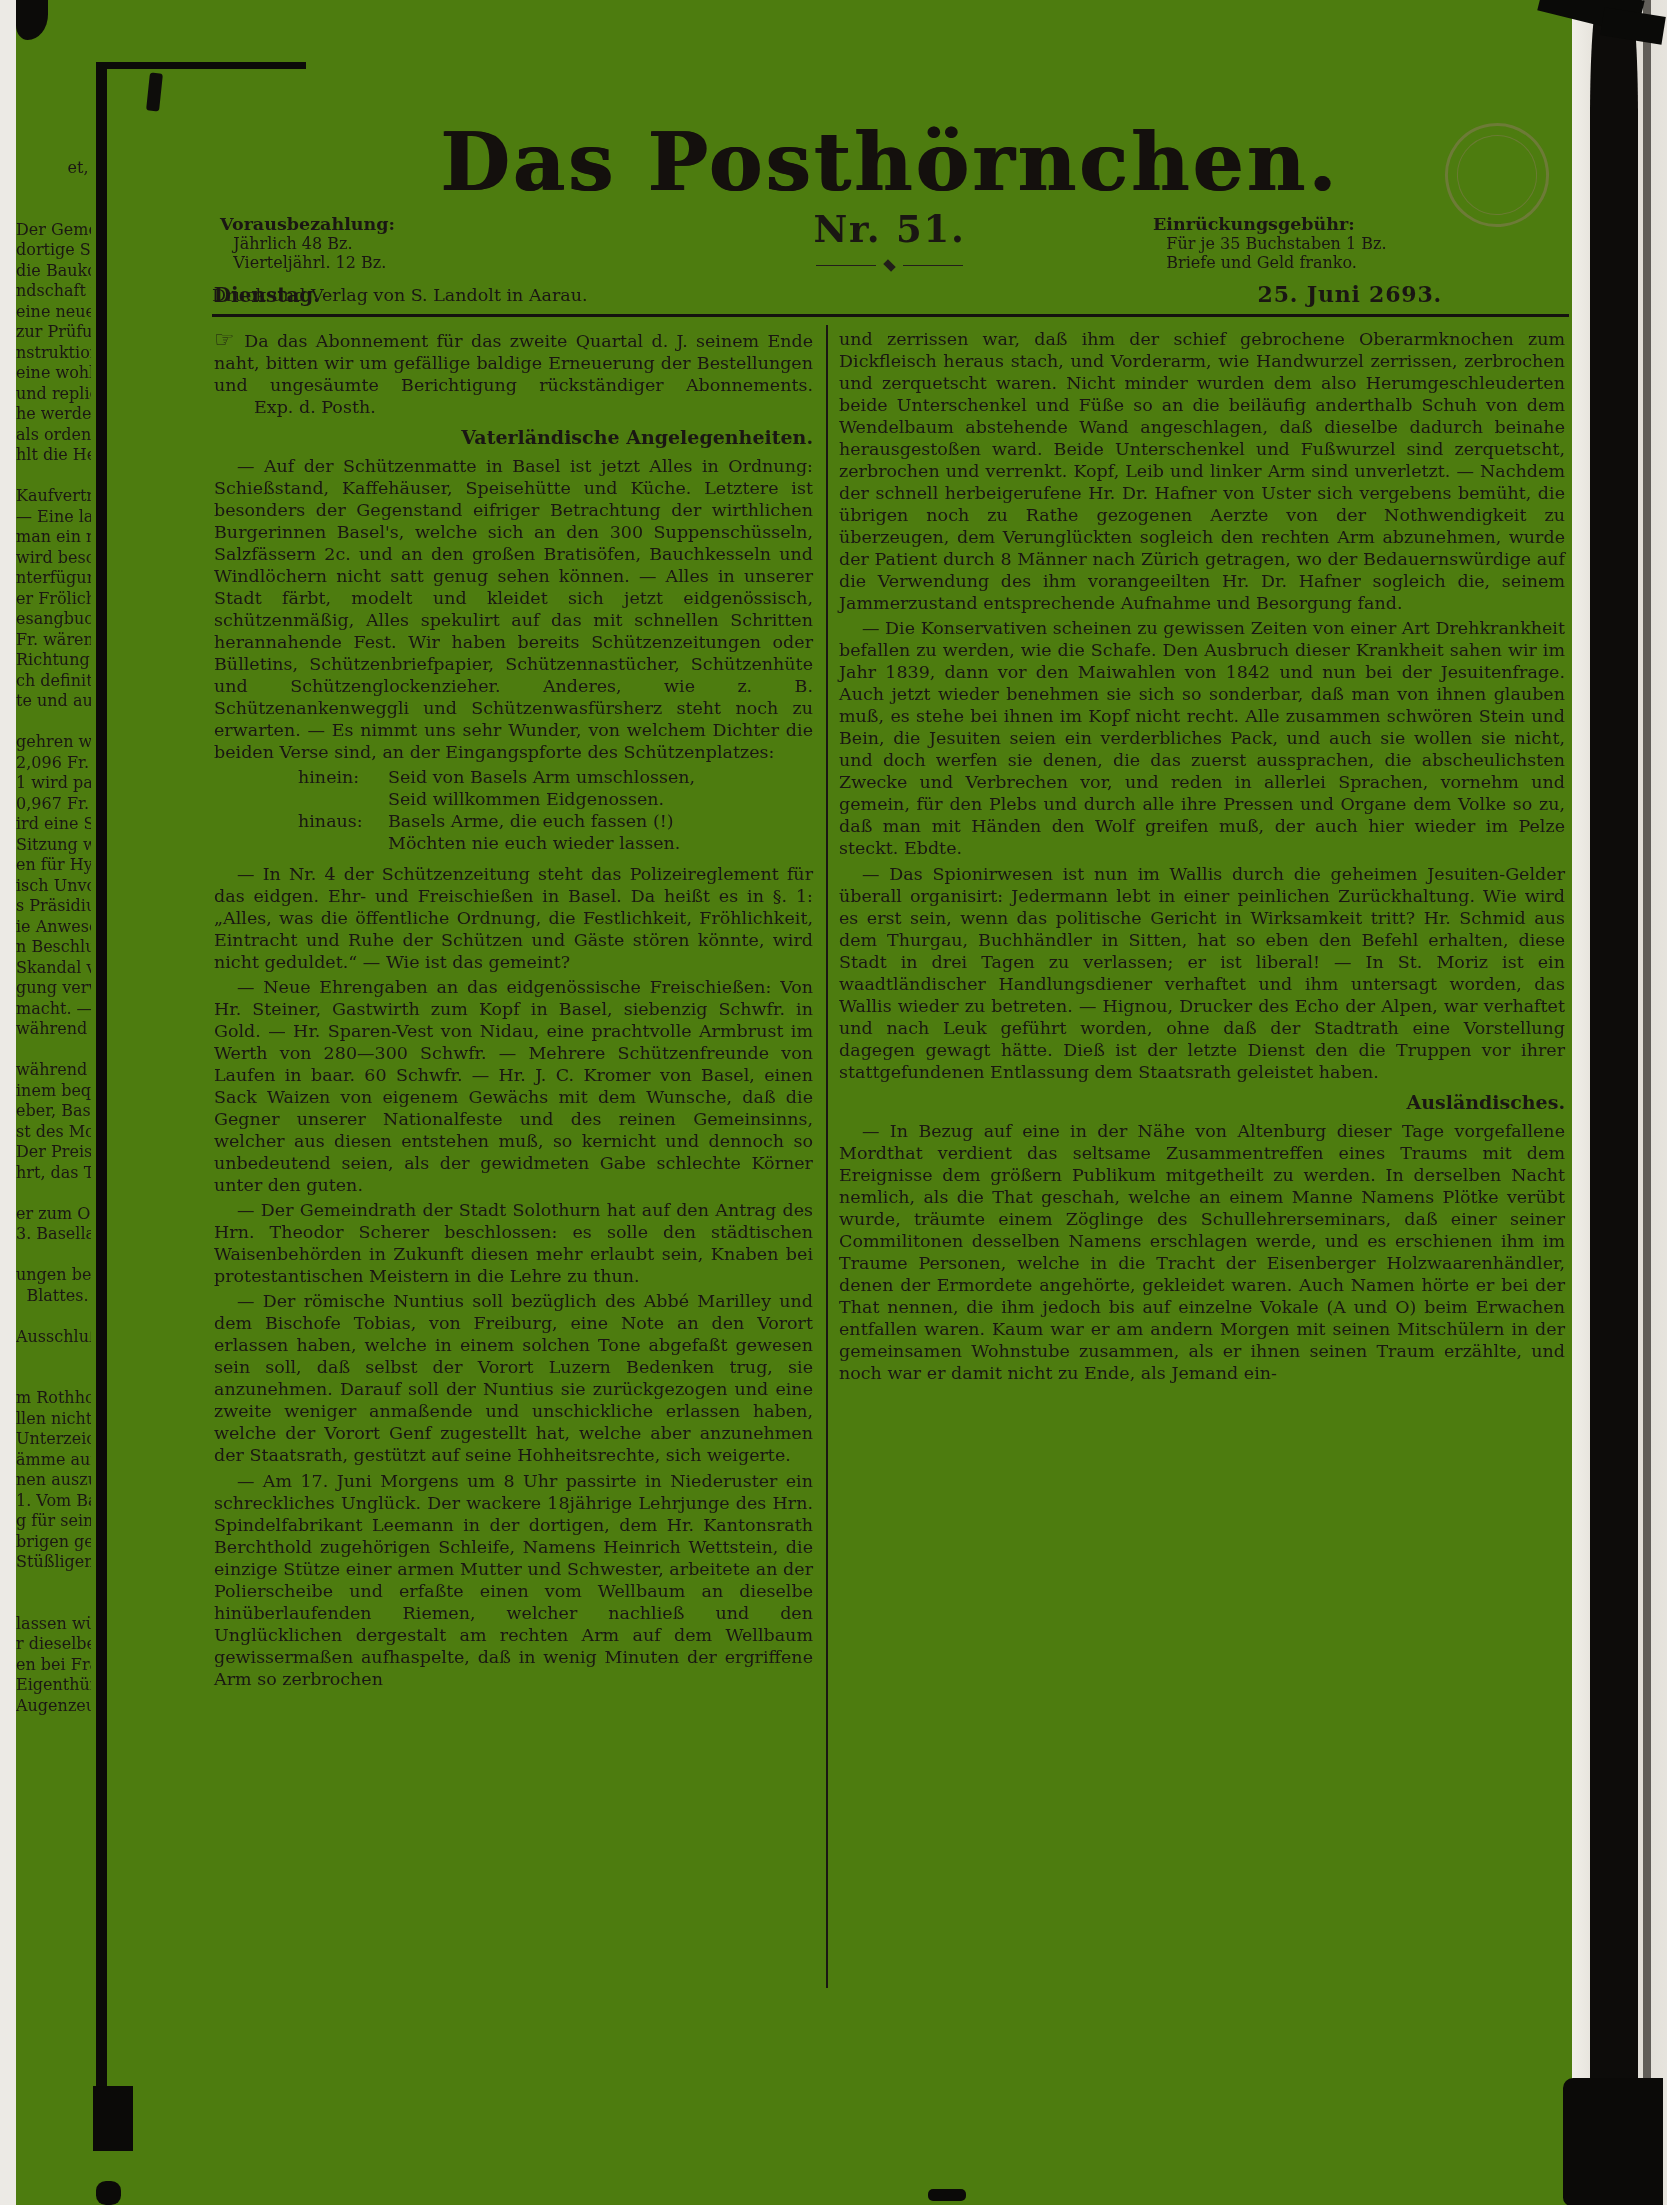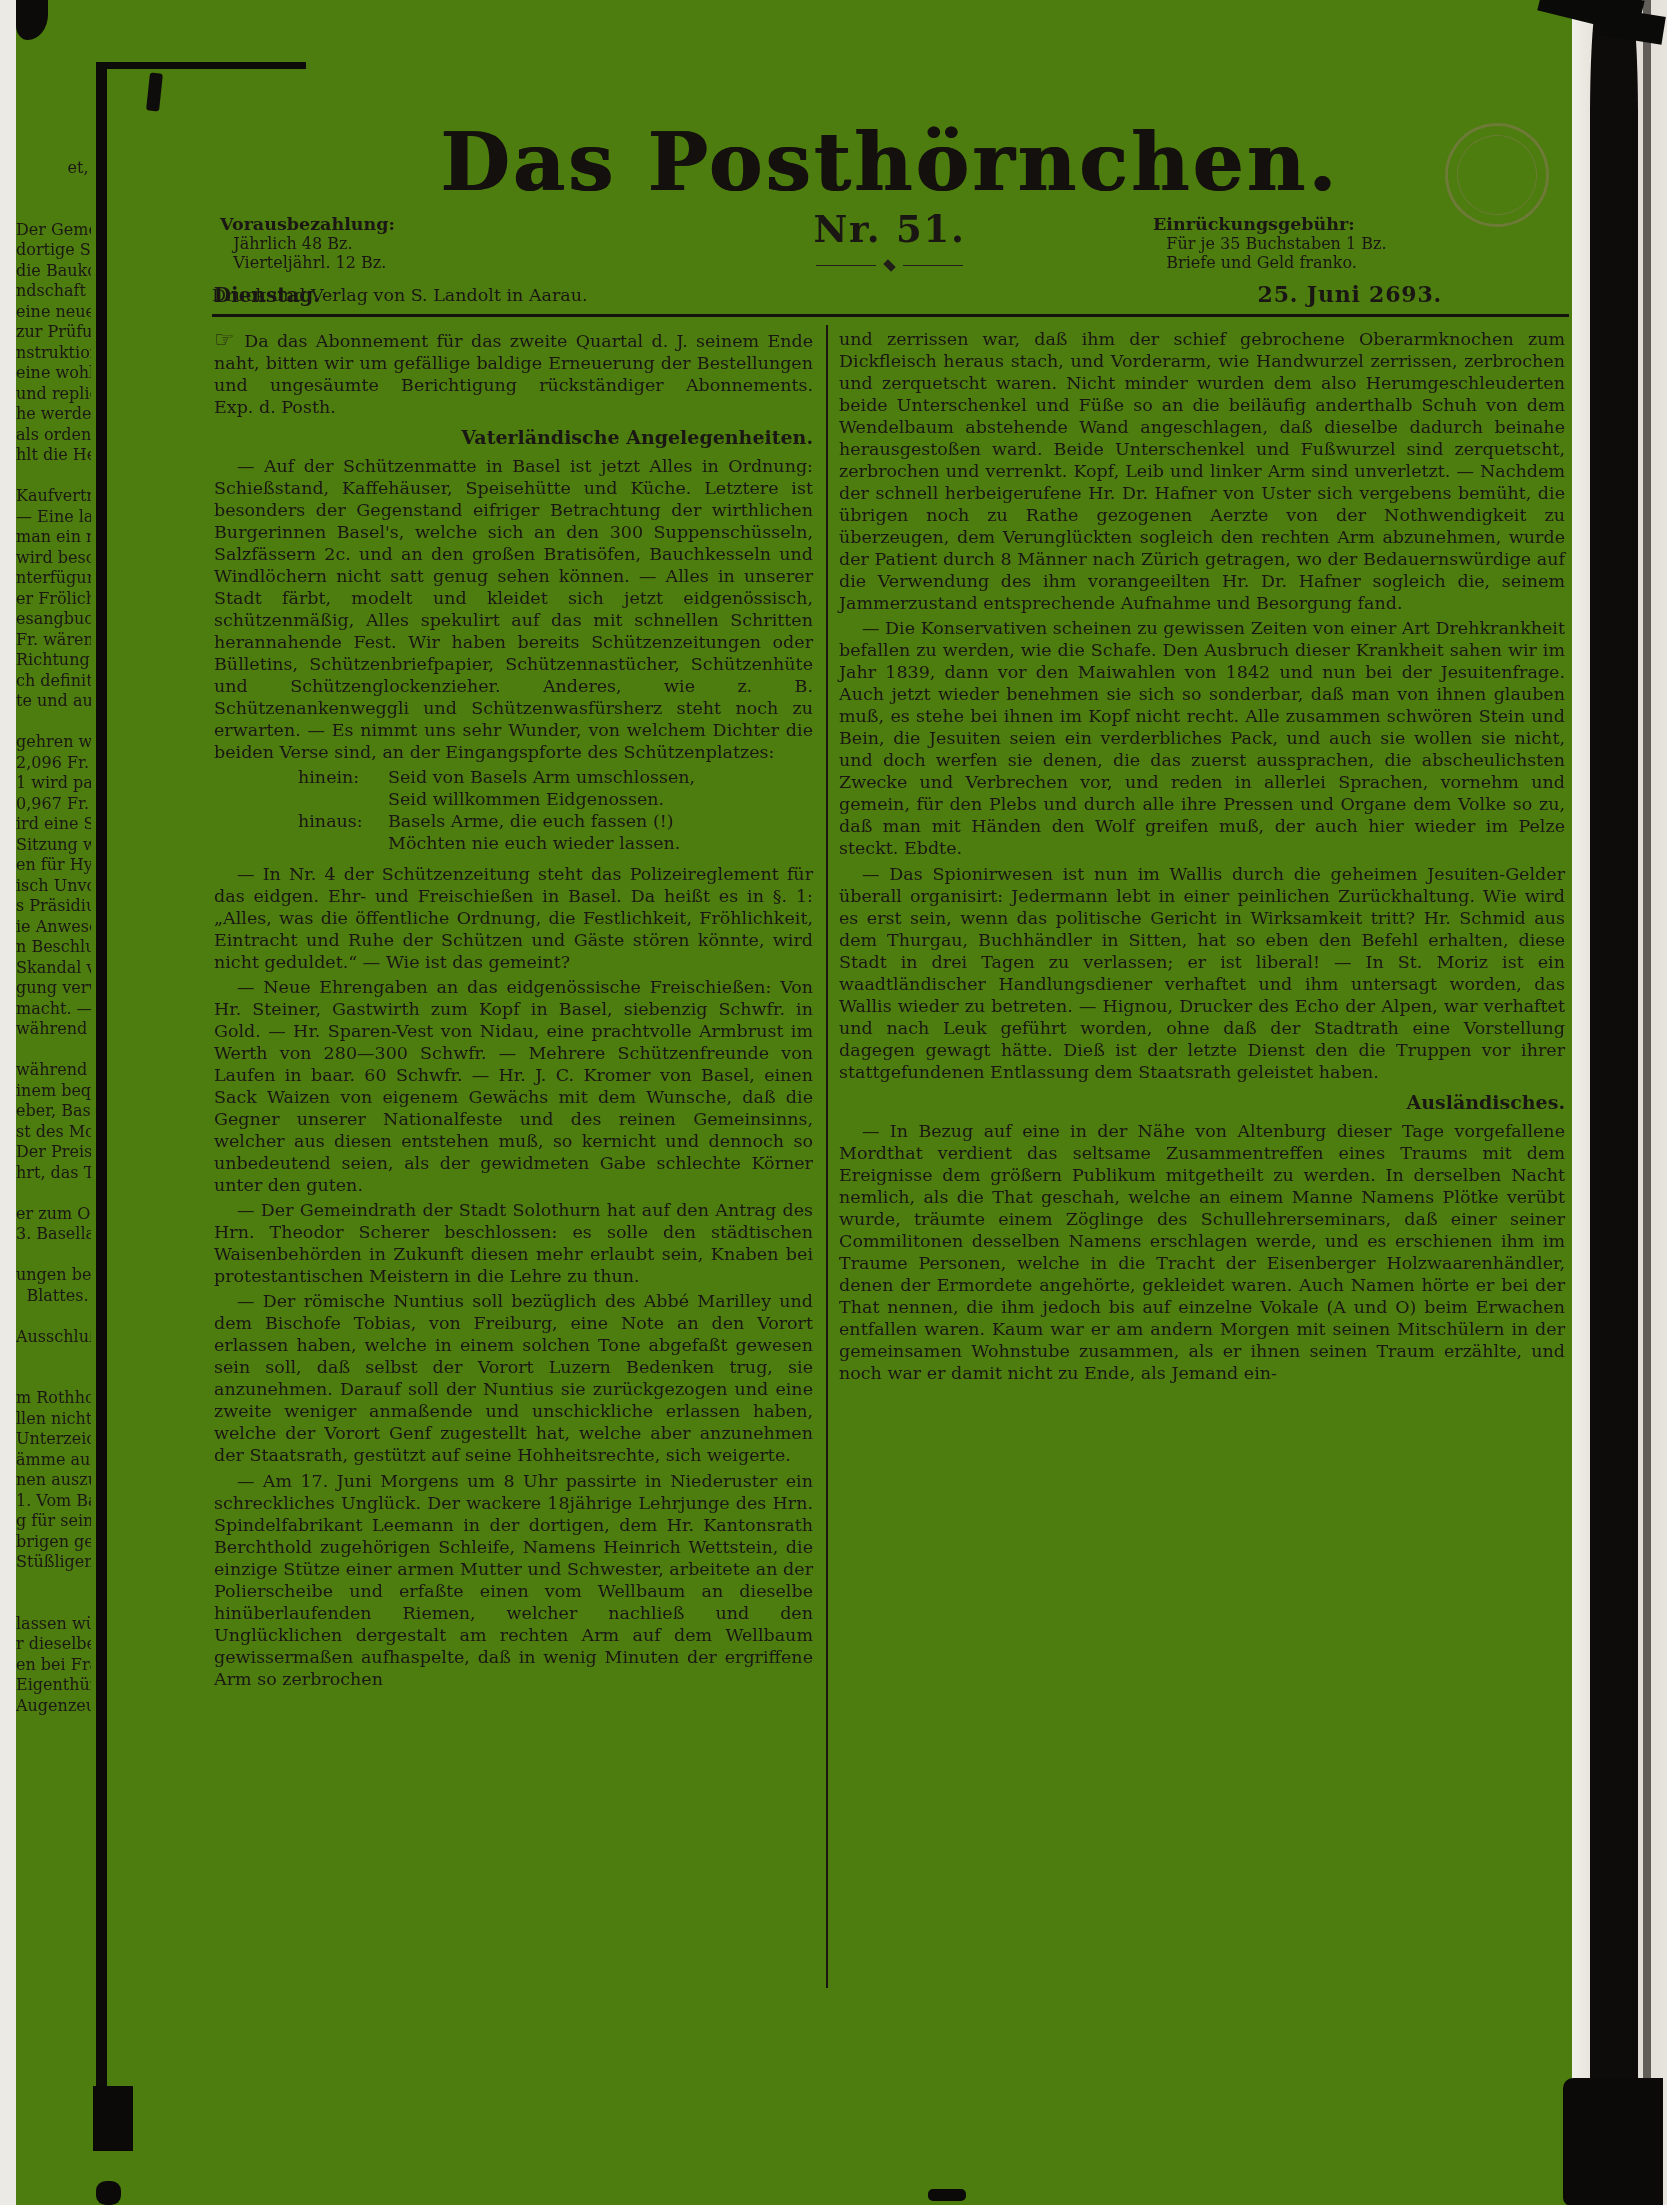--- a/index.html
+++ b/index.html
@@ -56,21 +56,21 @@
   .rule { position:absolute; left:100px; top:314px; width:1357px; height:2.5px; background:#15120f; }
   .col { font-size:17.5px; line-height:22px; color:#1a1613; }
   .col-left  { position:absolute; left:102px; top:328px; width:599px; }
   .col-divider { position:absolute; left:714px; top:325px; width:1.7px; height:1663px; background:#1a1713; }
   .col-right { position:absolute; left:727px; top:328px; width:726px; }
   .para { text-align:justify; text-indent:23px; margin:0 0 3.3px 0; }
   .cont { text-indent:0; }
   .sect { text-align:right; font-size:19px; font-weight:bold; margin:8.3px 0 6.7px 0; }
   .notice { text-align:justify; margin:0 0 6.7px 0; }
   .manicule { font-family:"DejaVu Sans", sans-serif; font-weight:bold; font-size:22.5px; margin-right:10px; }
-  .notice-sig { white-space:nowrap; }
+  .notice-sig { margin-left:40px; white-space:nowrap; }
   .verse { margin:3.3px 0 8.3px 40px; }
   .vrow { display:flex; }
   .vlabel { flex:0 0 90px; width:90px;margin-left:44px; }
 </style>
 </head>
 <body>
 
 <div class="page">
 
   <div class="corner-blob"></div>

